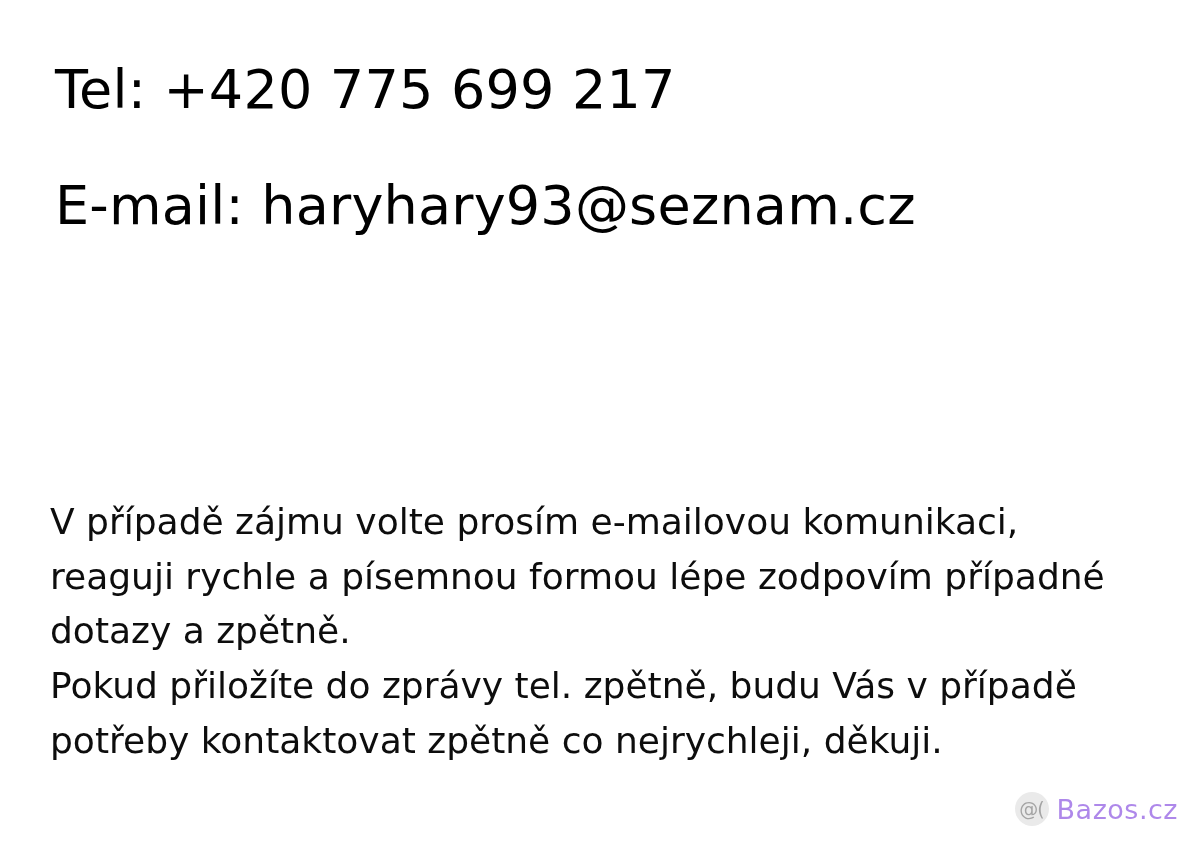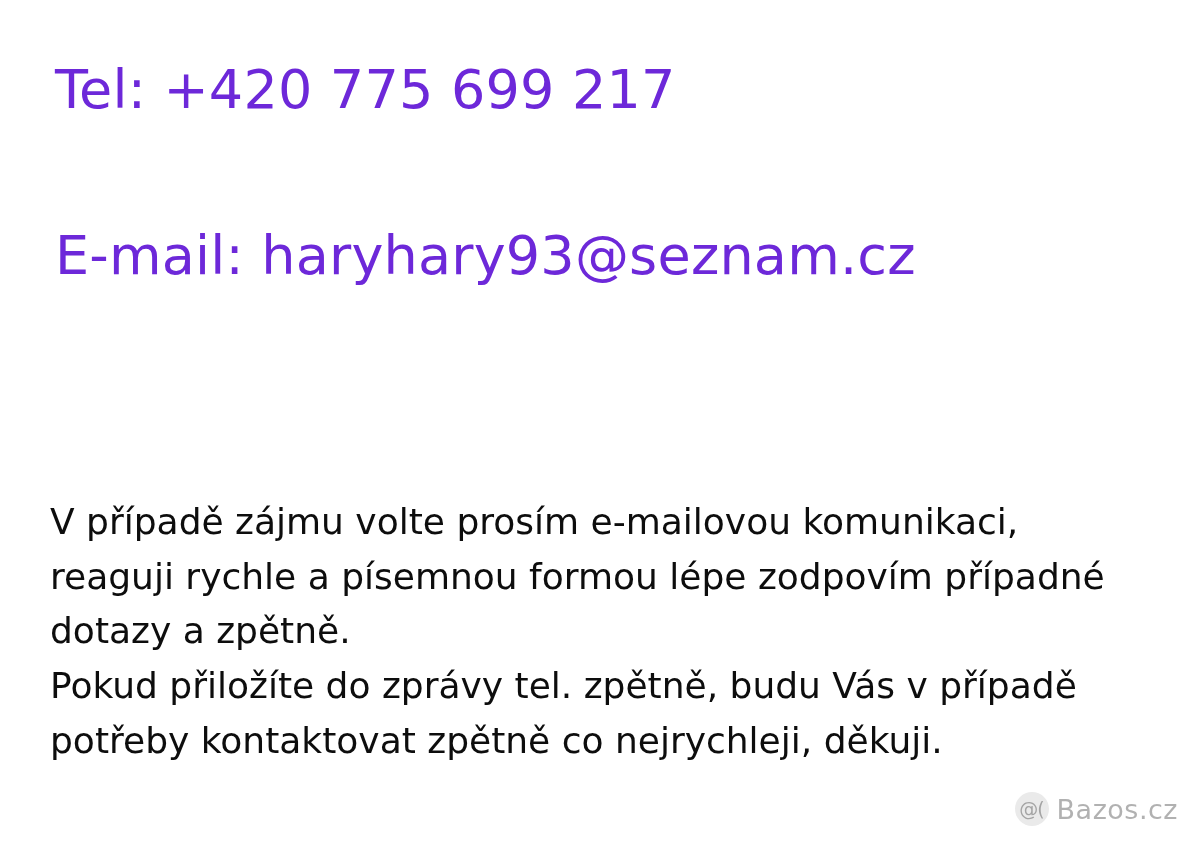--- a/index.html
+++ b/index.html
@@ -28,26 +28,26 @@
     left: 55px;
     top: 58px;
     width: 1090px;
   }
 
   .contact-line {
     font-size: 54px;
     line-height: 1.18;
     font-weight: 400;
     letter-spacing: 0.2px;
-    color: #6d28d9;
+    color: #000000;
     white-space: nowrap;
   }
 
   .contact-line.email {
-    margin-top: 102px;
+    margin-top: 52px;
   }
 
   .note-block {
     position: absolute;
     left: 50px;
     top: 495px;
     width: 1110px;
   }
 
   .note-paragraph {
@@ -80,21 +80,21 @@
     display: flex;
     align-items: center;
     justify-content: center;
     font-size: 19px;
     font-family: "DejaVu Sans", sans-serif;
     letter-spacing: -1px;
   }
 
   .watermark-text {
     font-size: 27px;
-    color: #737373;
+    color: #6d28d9;
     font-family: "DejaVu Sans", sans-serif;
     letter-spacing: 0.5px;
   }
 </style>
 </head>
 <body>
 
 <div class="page">
 
   <div class="contact-block">

